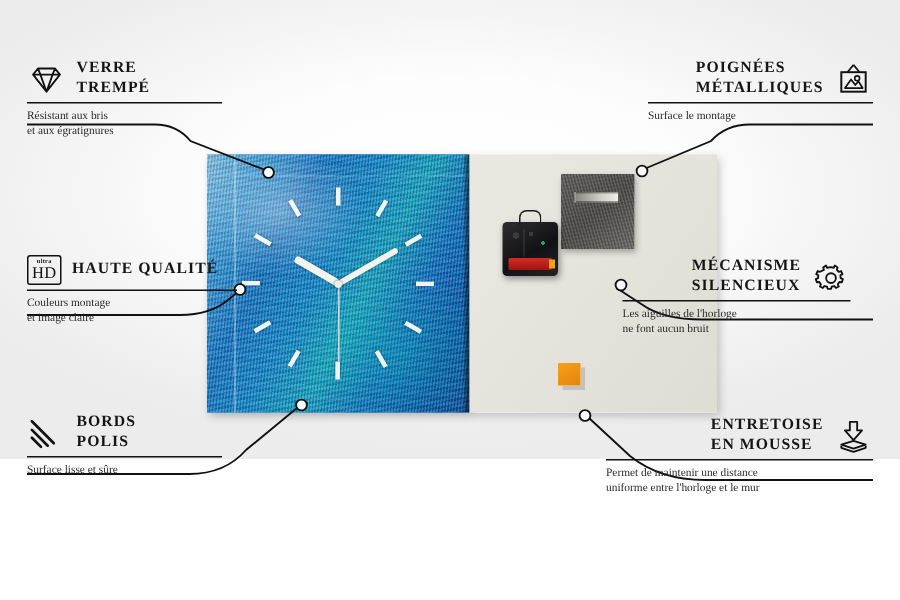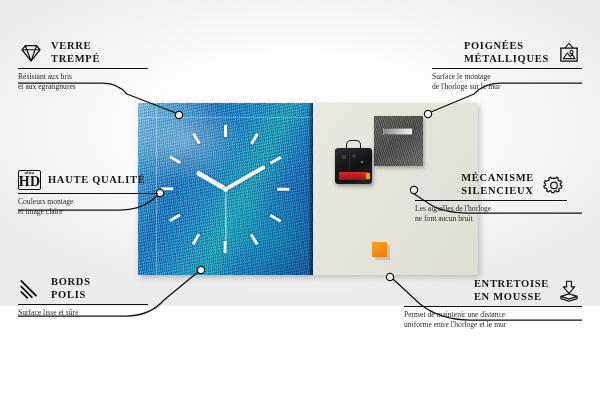--- a/index.html
+++ b/index.html
@@ -110,21 +110,21 @@
   .right .title { justify-content: flex-end; }
   .right .tx, .right .desc { text-align: left; }
 
   .ico { flex: 0 0 auto; width: 26px; height: 24px; color: #111; }
   .ico svg { display: block; width: 100%; height: 100%; }
 
   .hd-badge { width: 23px; height: 20px; border: 1.6px solid #111; border-radius: 2px;
       display: flex; flex-direction: column; align-items: center; justify-content: center;
       line-height: 1; }
   .hd-badge .u { font-size: 4.2px; font-weight: bold; letter-spacing: .2px; }
-  .hd-badge .h { font-size: 14px; font-weight: bold; letter-spacing: .3px; }
+  .hd-badge .h { font-size: 11px; font-weight: normal; letter-spacing: .3px; }
 
   .leader { position: absolute; overflow: visible; pointer-events: none; }
   .leader path { fill: none; stroke: #111; stroke-width: 1.25; }
   .leader circle { fill: #fff; stroke: #111; stroke-width: 1.25; }
 </style>
 </head>
 <body>
 
 <div id="stage">
 
@@ -264,21 +264,20 @@
         <svg viewBox="0 0 32 28">
             <path d="M16 2 L11 8 M16 2 L21 8" fill="none" stroke="currentColor" stroke-width="1.4"></path>
             <rect x="6" y="8" width="20" height="16" fill="none" stroke="currentColor" stroke-width="1.6"></rect>
             <path d="M9 21 l5-7 3.5 4.5 2.5-3 3.5 5.5z" fill="none" stroke="currentColor" stroke-width="1.4" stroke-linejoin="round"></path>
             <circle cx="19" cy="13" r="2" fill="none" stroke="currentColor" stroke-width="1.3"></circle>
           </svg>
       </span>
     </div>
     <div class="rule"></div>
     <div class="desc">Surface le montage</div>
-    <div class="desc">de l'horloge sur le mur</div>
   </div>
 
   <div class="callout right" style="right:33px; top:172px; width:152px;">
     <div class="title">
       <span>
         <span class="tx" style="display:block">MÉCANISME</span>
         <span class="tx" style="display:block">SILENCIEUX</span>
       </span>
       <span class="ico">
         <svg viewBox="0 0 32 28">

